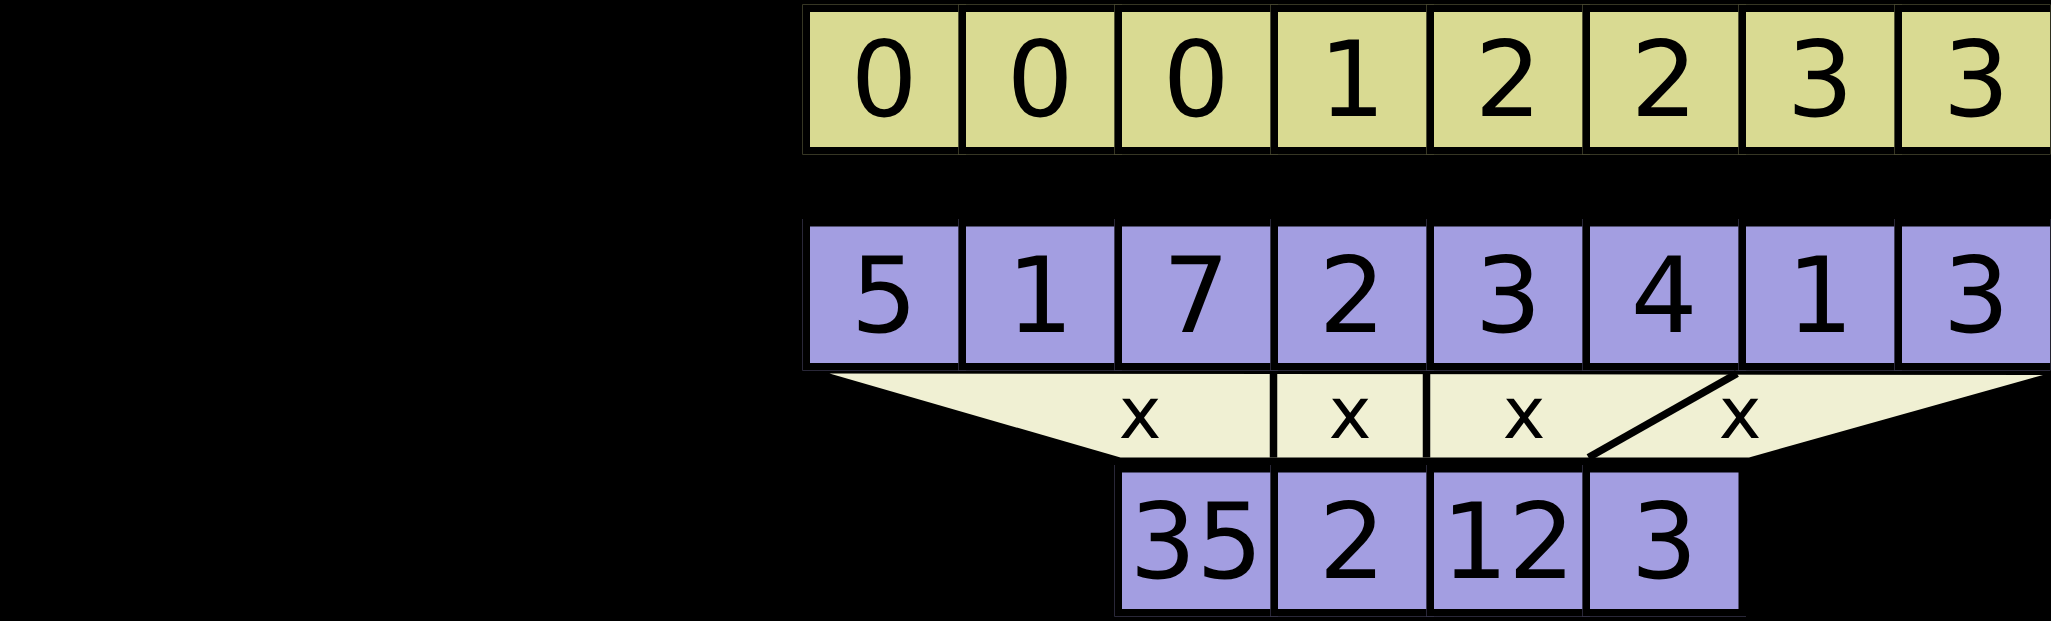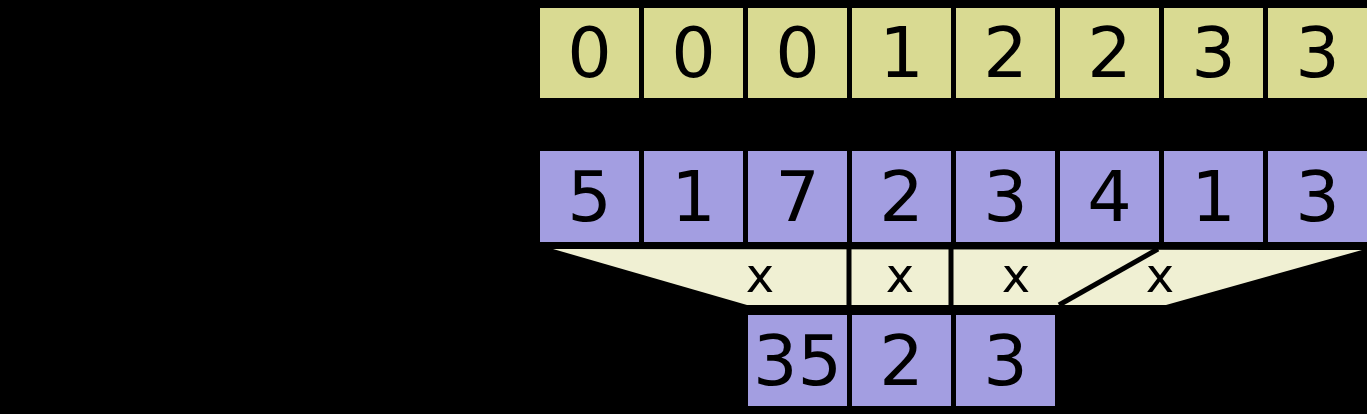--- a/index.html
+++ b/index.html
@@ -92,16 +92,17 @@
     <line class="divider" x1="1158" y1="249" x2="1059" y2="305"></line>
     <text x="760" y="292">x</text>
     <text x="900" y="292">x</text>
     <text x="1016" y="292">x</text>
     <text x="1160" y="292">x</text>
   </svg>
 
   <div class="row" id="results-row">
     <div class="cell result-cell">35</div>
     <div class="cell result-cell">2</div>
+    <div class="cell result-cell">12</div>
     <div class="cell result-cell">3</div>
   </div>
 
 </div>
 
 </body></html>

